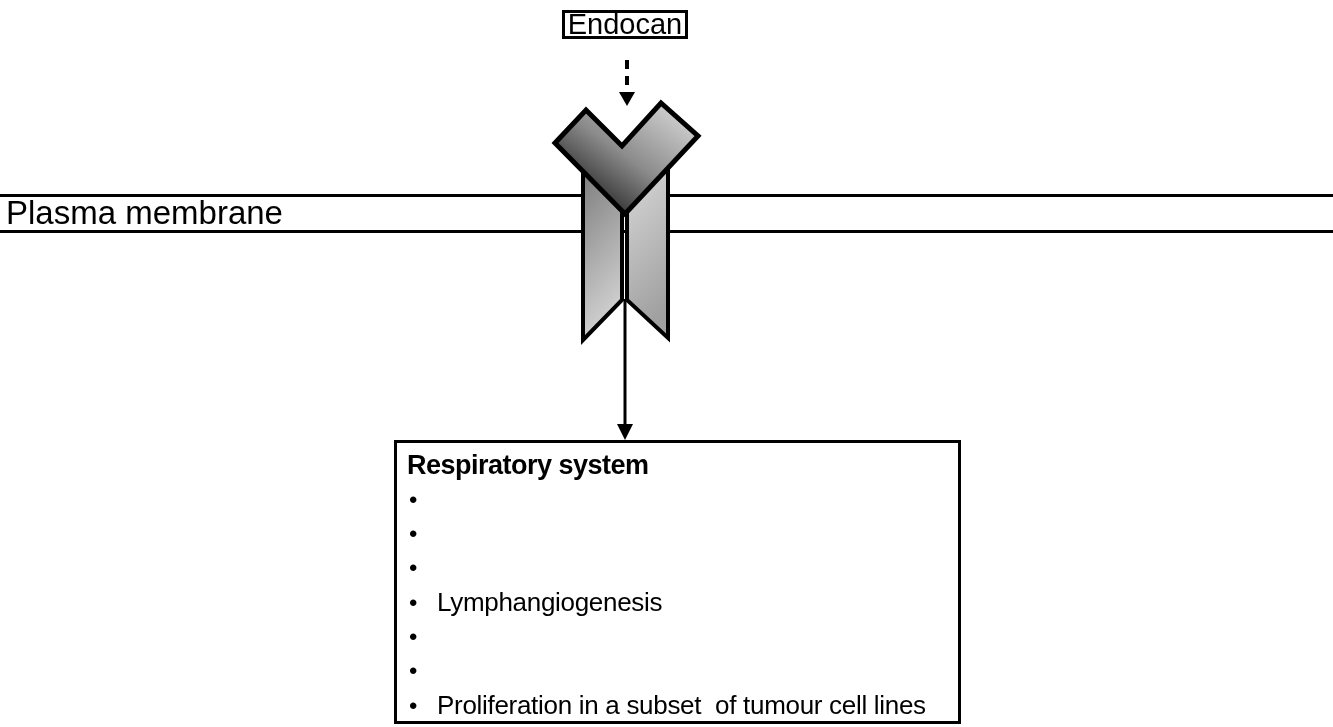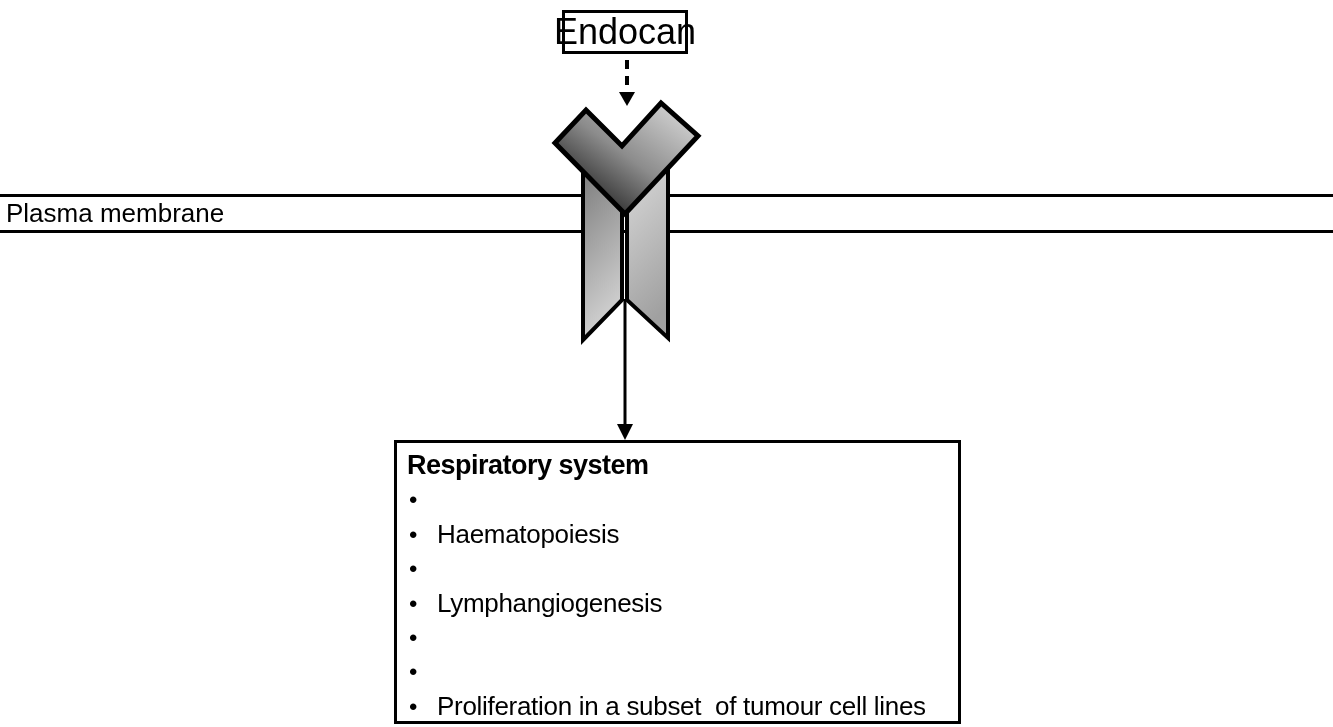--- a/index.html
+++ b/index.html
@@ -11,33 +11,33 @@
     font-family: "Liberation Sans", sans-serif;
     color: #000000;
     overflow: hidden;
   }
   .canvas svg { position: absolute; top: 0; left: 0; }
   .outline { stroke: #000000; }
 
   .endocan-box {
     position: absolute;
     left: 562px; top: 10px;
-    width: 126px; height: 44px;
+    width: 126px; height: 29px;
     border: 3px solid #000000;
     box-sizing: border-box;
     display: flex; align-items: center; justify-content: center;
-    font-size: 36px;
+    font-size: 29px;
     background: #ffffff;
   }
 
   .membrane-label {
     position: absolute;
     left: 6px; top: 196px;
     height: 34px; line-height: 34px;
-    font-size: 26px;
+    font-size: 33px;
     white-space: nowrap;
   }
 
   .effects-box {
     position: absolute;
     left: 394px; top: 440px;
     width: 567px; height: 284px;
     border: 3px solid #000000;
     box-sizing: border-box;
     padding-top: 4px;
@@ -119,21 +119,20 @@
   <div class="membrane-label">Plasma membrane</div>
 
   <div class="effects-box">
     <div class="effects-title">Respiratory system</div>
 
     <div class="effect-row">
       <span class="bullet">•</span>
     </div>
     <div class="effect-row">
       <span class="bullet">•</span>
-      <span class="effect-label">Haematopoiesis</span>
     </div>
     <div class="effect-row">
       <span class="bullet">•</span>
     </div>
     <div class="effect-row">
       <span class="bullet">•</span>
       <span class="effect-label">Lymphangiogenesis</span>
     </div>
     <div class="effect-row">
       <span class="bullet">•</span>

